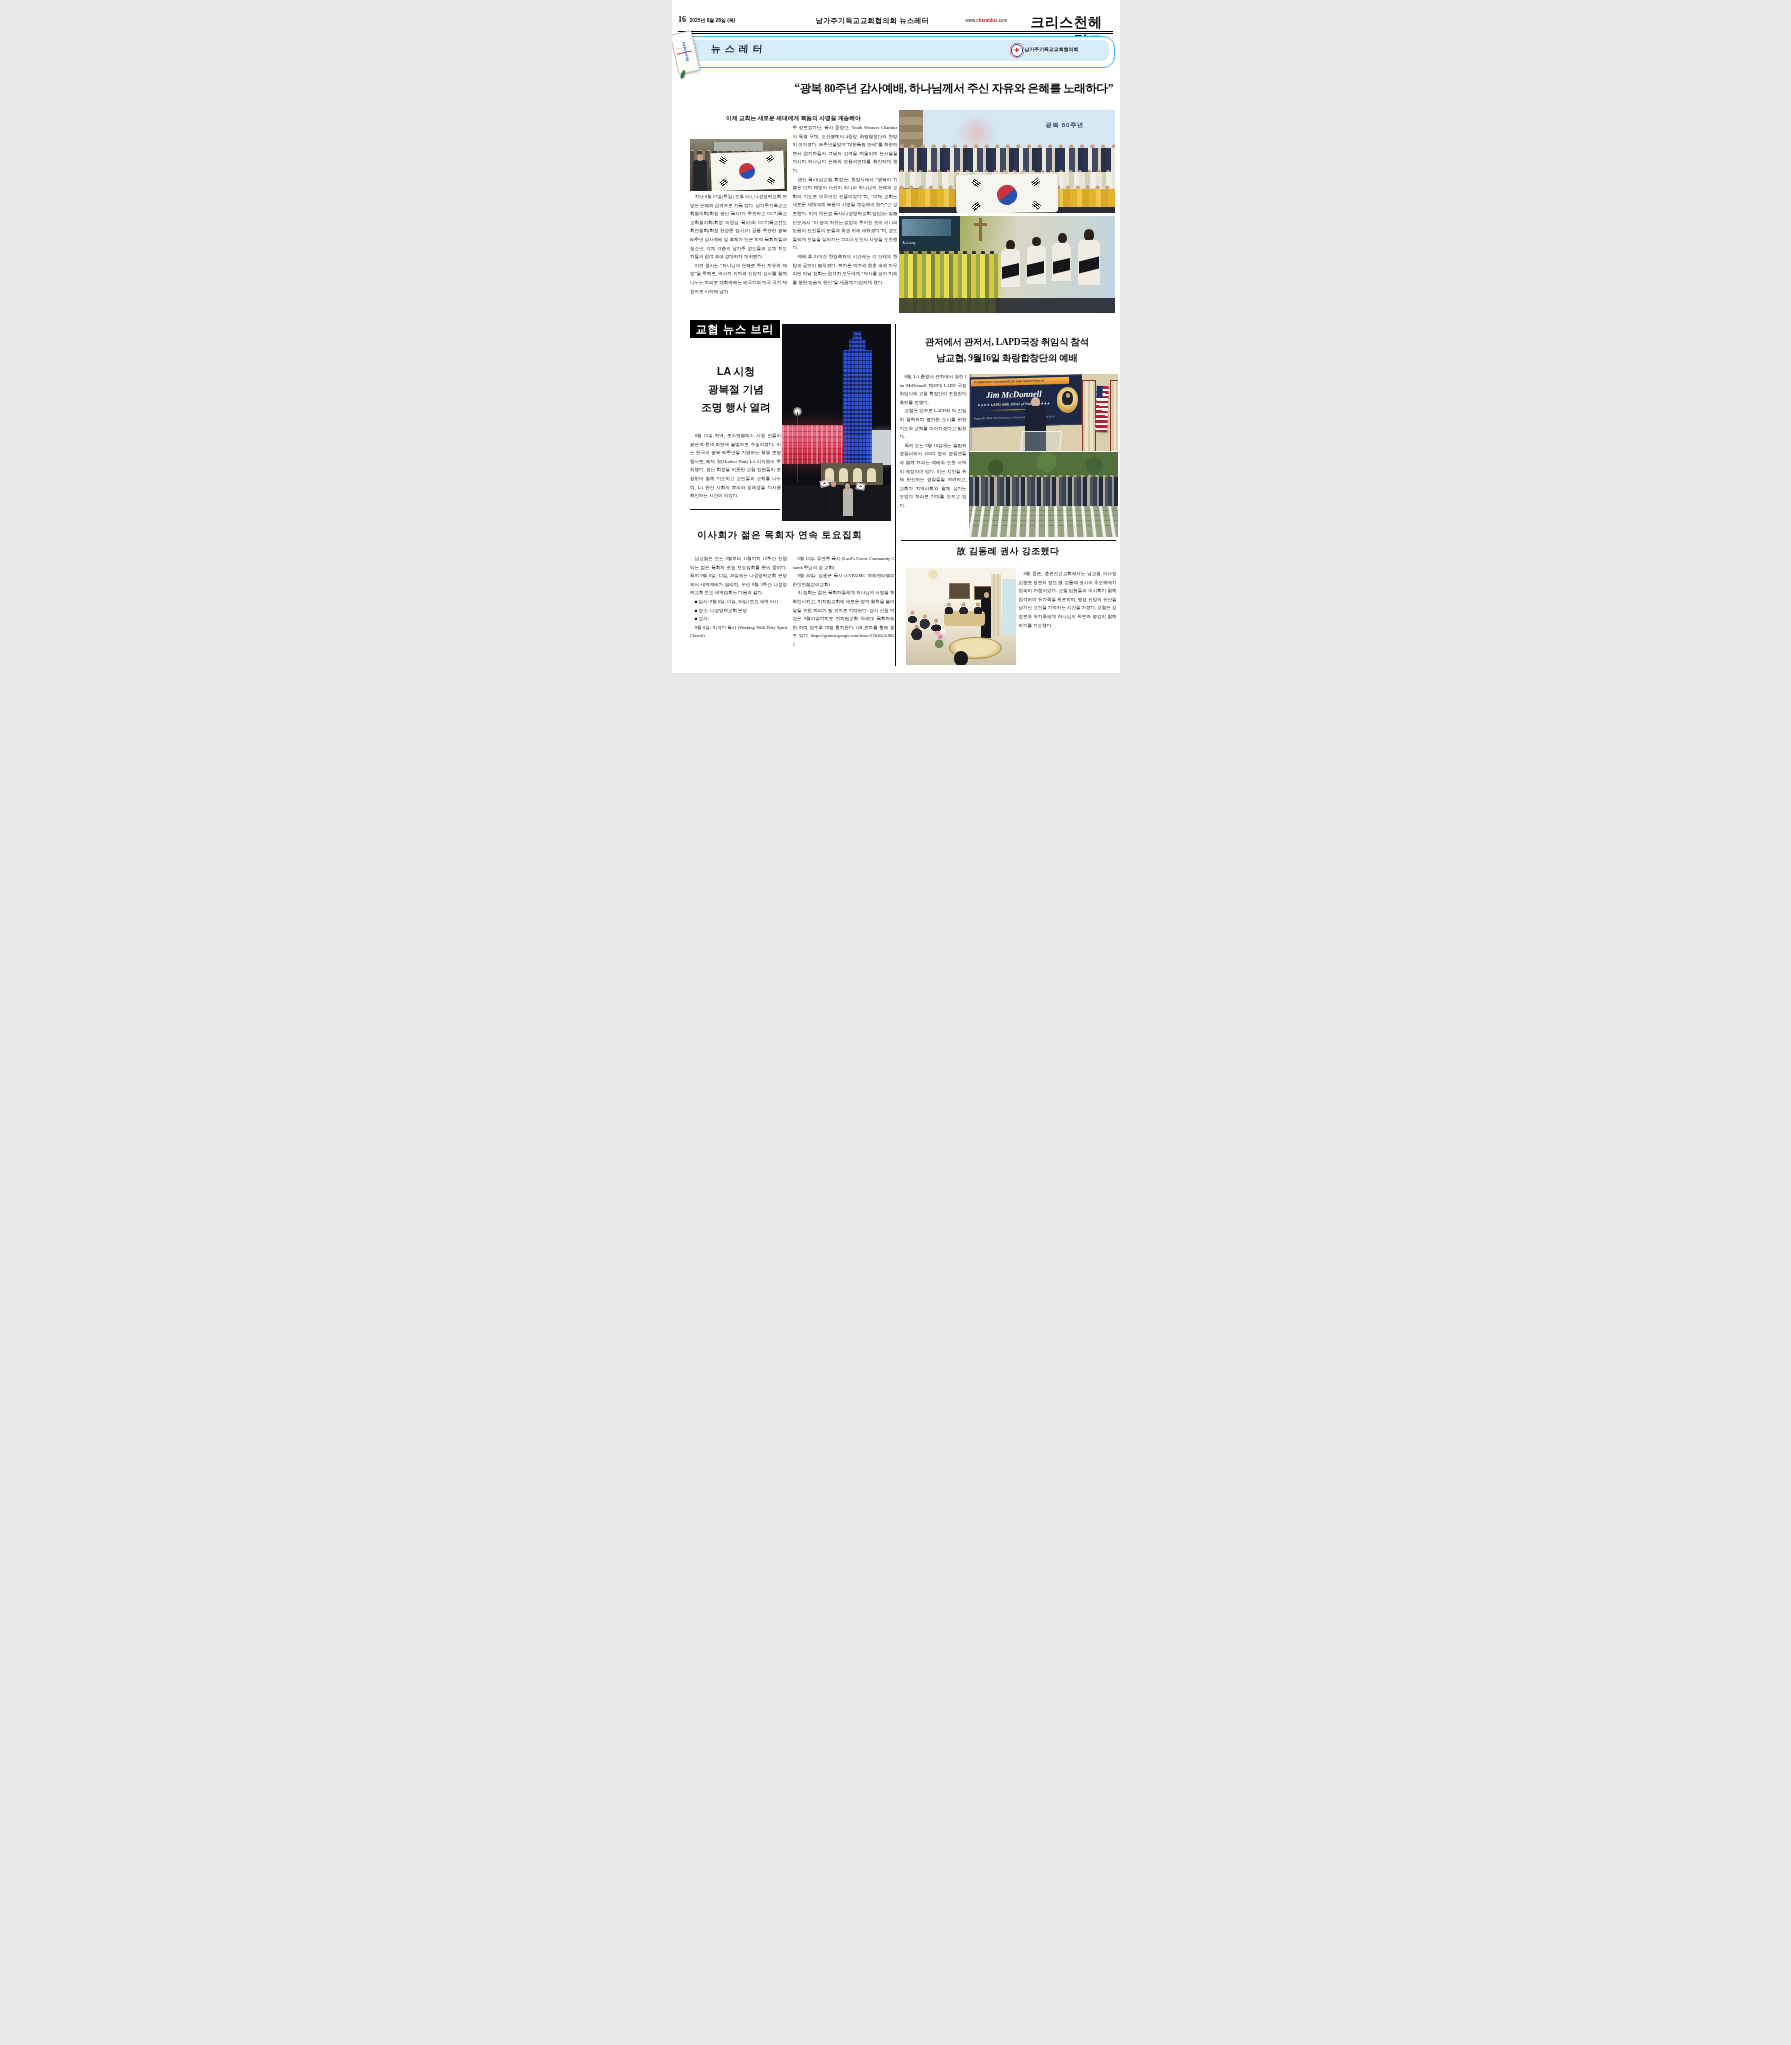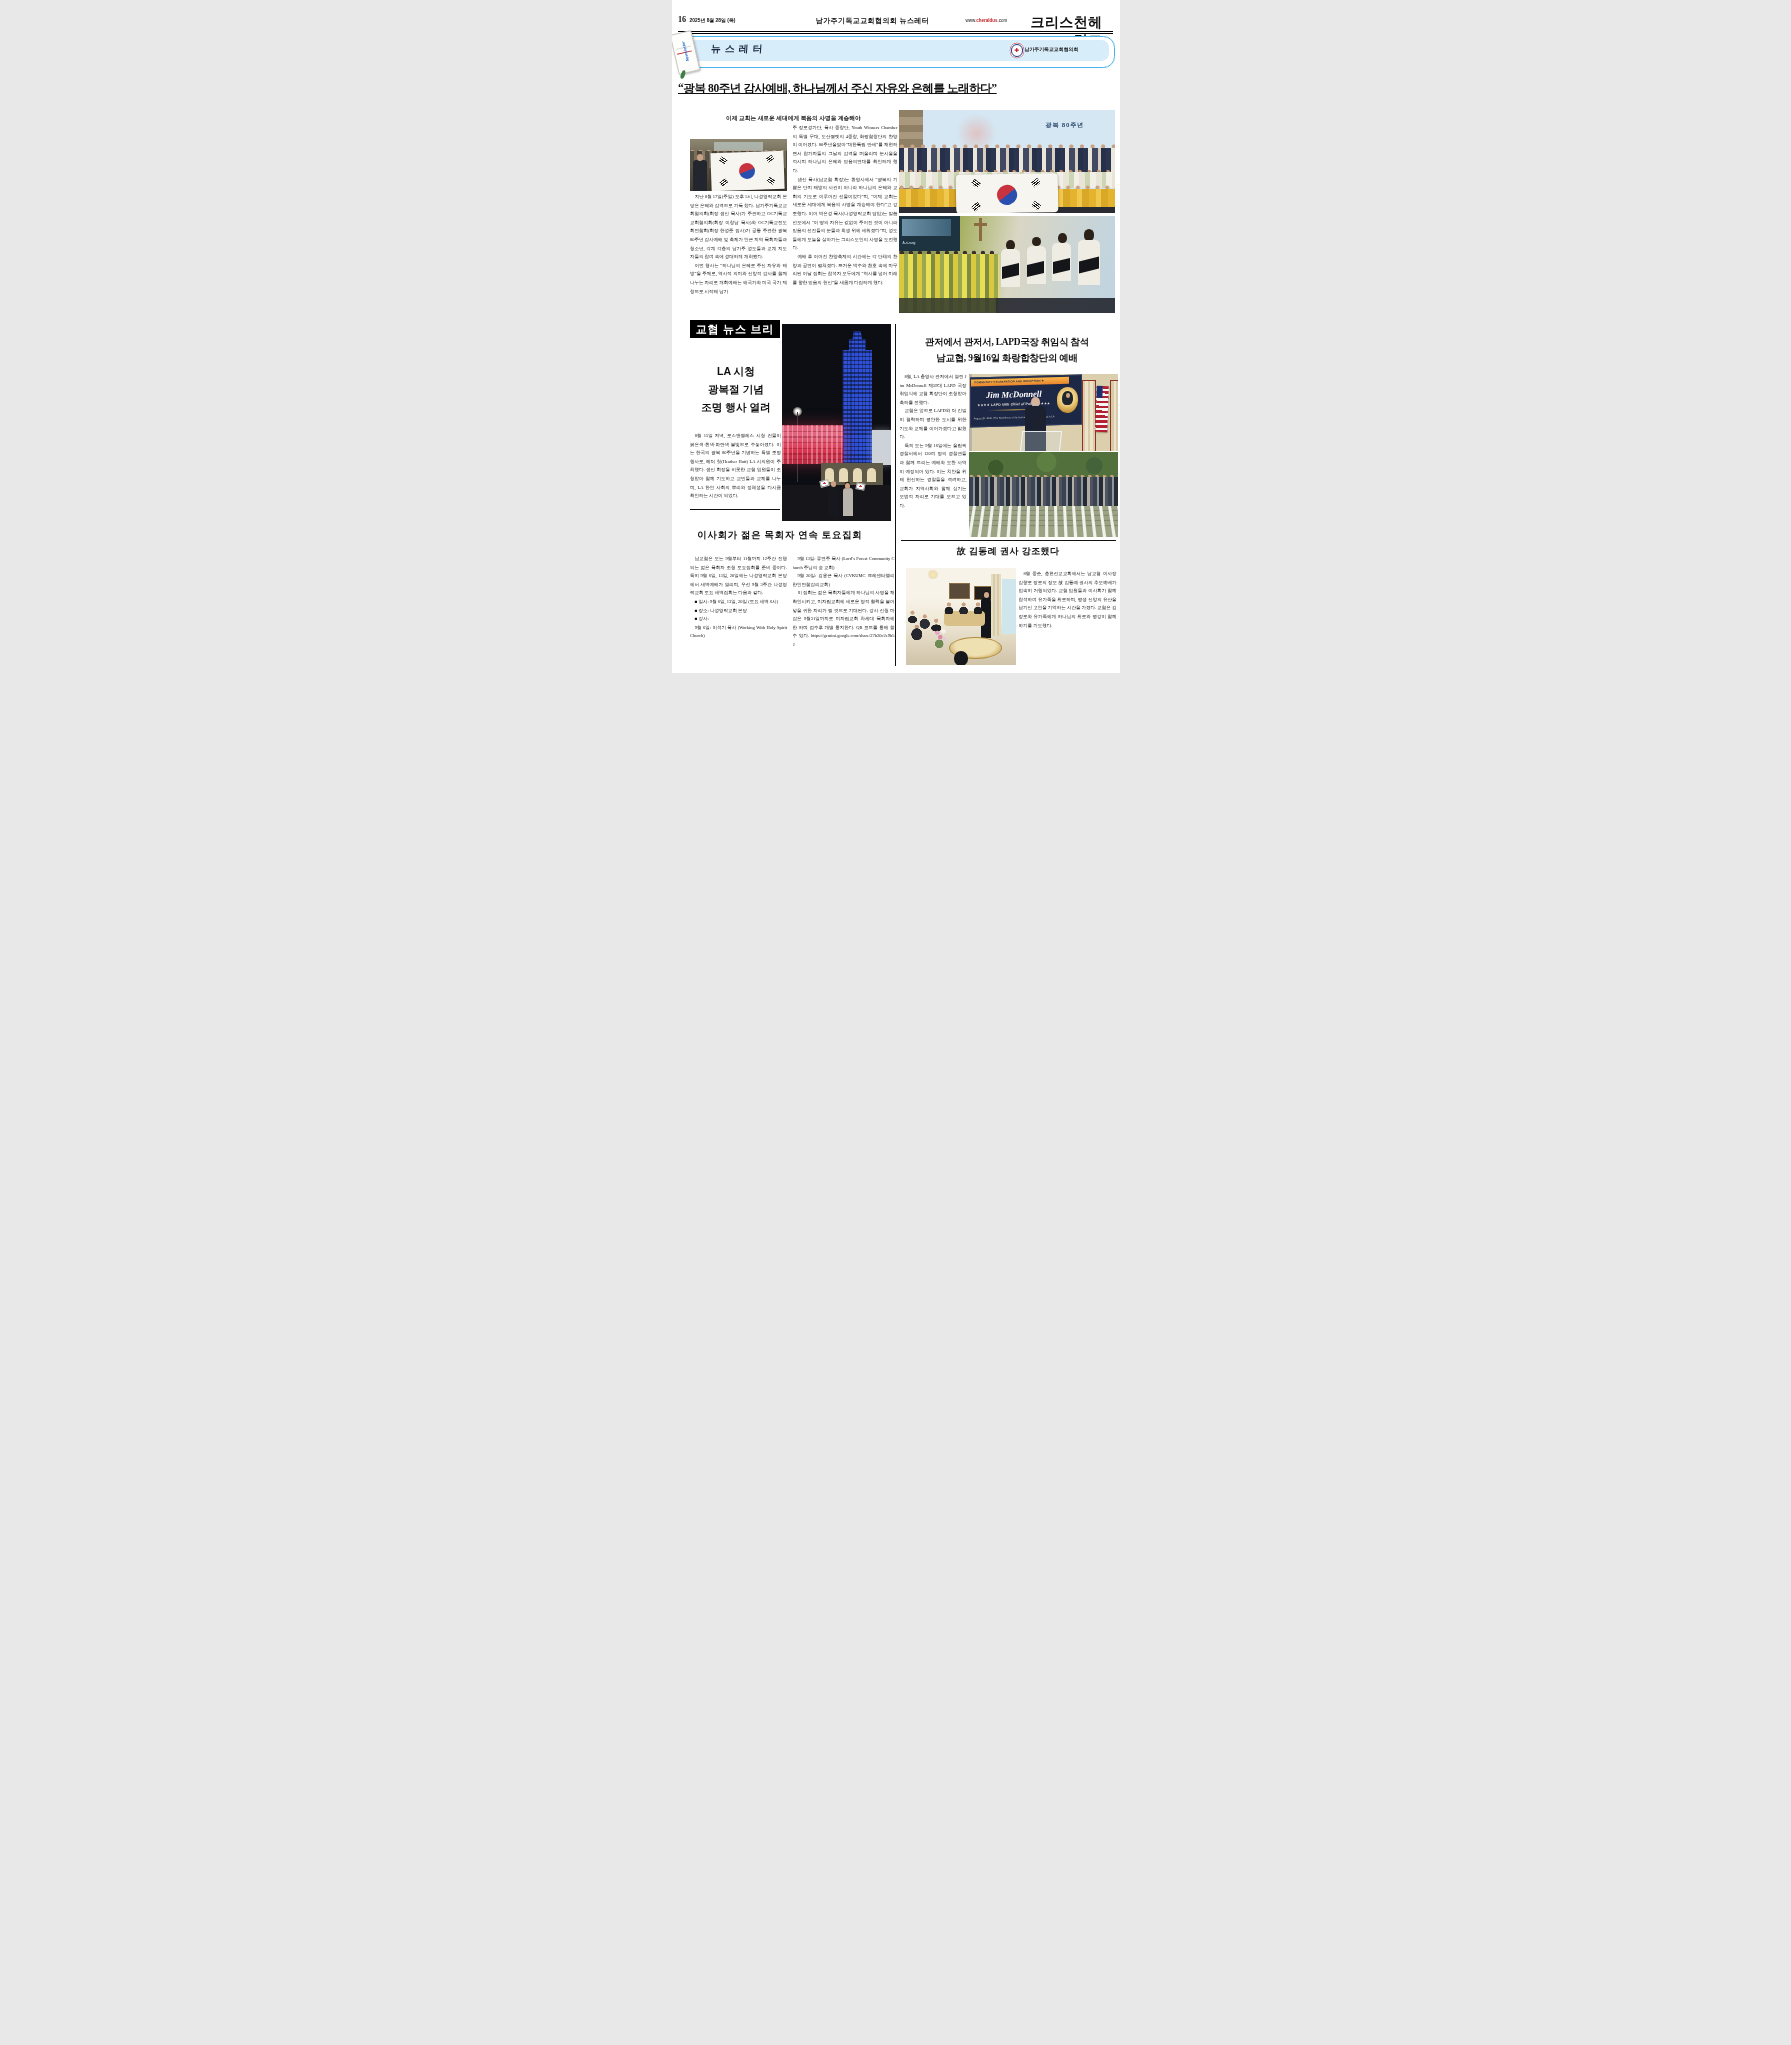--- a/index.html
+++ b/index.html
@@ -26,21 +26,21 @@
   #newsletter-envelope .flap{position:absolute;left:1.6px;top:2.5px;width:15.5px;height:11.5px;border-bottom:0.4px solid #d8d8d0;}
   #envelope-word{position:absolute;left:-6.5px;top:16.4px;transform:rotate(-90deg);font-size:4.1px;font-style:italic;font-weight:800;color:#2a6fd0;
         font-family:"Liberation Sans","DejaVu Sans",sans-serif;width:33px;text-align:center;}
   #envelope-leaf{left:9px;top:70px;width:4.1px;height:9px;background:#3f7d45;border-radius:50% 50% 50% 50%/60% 60% 40% 40%;transform:rotate(18deg);}
   #newsletter-kr{left:39px;top:43px;font-size:9.8px;font-weight:800;color:#18273f;letter-spacing:4.1px;transform:skewX(-4deg);}
   #org-logo{left:339px;top:44px;width:10.6px;height:10.6px;border-radius:50%;border:0.8px solid #1b3f8f;background:#fff;
         box-shadow:0 0 0 0.8px #fff,0 0 0 1.2px #c32127;text-align:center;line-height:10.6px;font-size:5.3px;color:#c32127;font-weight:900;}
   #org-name{left:353px;top:46px;font-size:4.9px;font-weight:800;}
 
   
-  #main-headline{left:6.5px;top:81px;width:435px;text-align:left;font-size:11.5px;font-weight:800;letter-spacing:-0.4px;text-decoration:underline;}
+  #main-headline{left:6.5px;top:81px;width:435px;text-align:right;font-size:11.5px;font-weight:800;letter-spacing:-0.4px;}
   #sub-headline{left:18.4px;top:115px;width:207px;text-align:center;font-size:5.7px;font-weight:800;}
   .body-text{font-size:4.5px;line-height:8.6px;text-align:justify;word-break:break-all;}
   .body-text p{margin:0;text-indent:4.9px;}
   .body-text p.noindent{text-indent:0;}
   #article1-col1{left:18.4px;top:193px;width:97px;height:119px;overflow:hidden;}
   #article1-col2{left:121px;top:124px;width:105px;height:189px;overflow:hidden;}
 
   
   #flag-photo{left:18.4px;top:139px;width:97px;height:52px;overflow:hidden;
         background:linear-gradient(180deg,#8e8772,#6f6a58 32%,#55503f 55%,#3f3a2e);}

